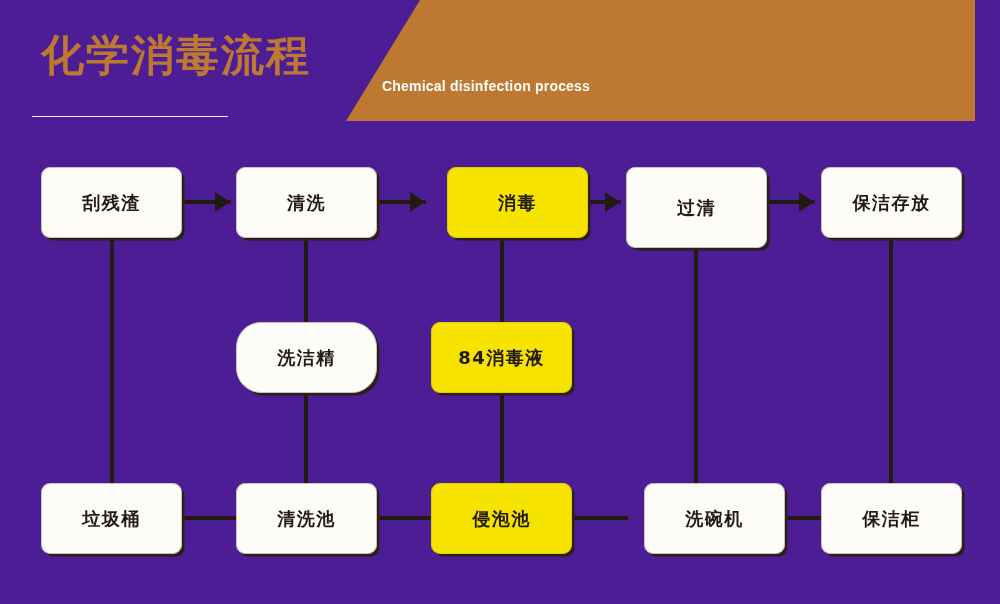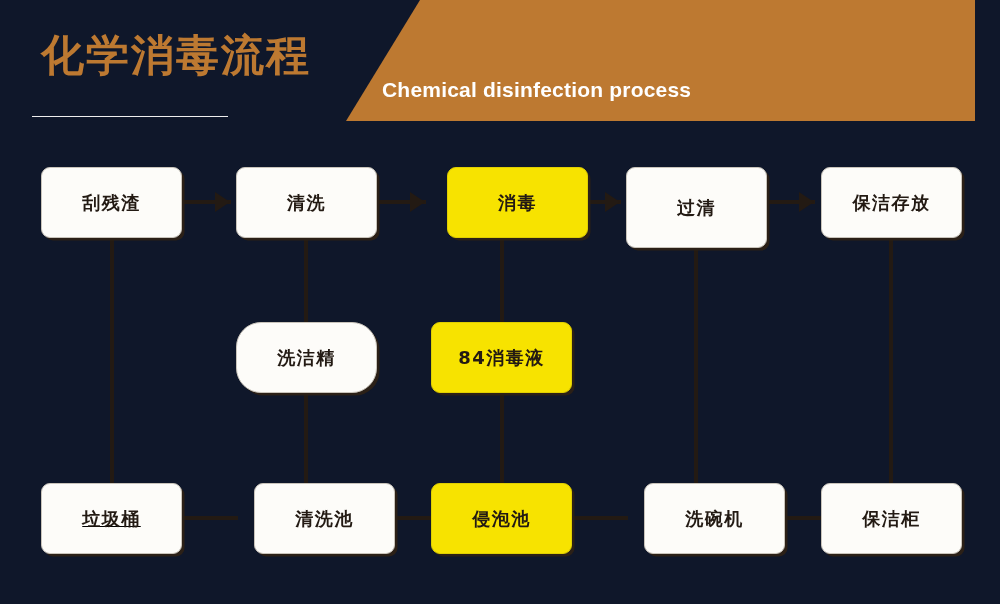--- a/index.html
+++ b/index.html
@@ -7,21 +7,21 @@
     padding: 0;
     background: #ffffff;
   }
   body {
     font-family: "Liberation Sans", "DejaVu Sans", sans-serif;
   }
   #canvas {
     position: relative;
     width: 1000px;
     height: 604px;
-    background: #0f172a;
+    background: #4c1d95;
     overflow: hidden;
   }
 
   
   #header {
     position: absolute;
     left: 0; top: 0;
     width: 1000px;
     height: 140px;
   }
@@ -30,21 +30,21 @@
     left: 0; top: 0;
     width: 1000px;
     height: 121px;
     background: #bd7931;
     clip-path: polygon(420px 0px, 975px 0px, 975px 121px, 346px 121px);
   }
   #banner-subtitle {
     position: absolute;
     left: 382px;
     top: 78px;
-    font-size: 21px;
+    font-size: 14px;
     font-weight: 600;
     color: #ffffff;
     letter-spacing: 0.2px;
     white-space: nowrap;
   }
   #main-title {
     position: absolute;
     left: 41px;
     top: 27px;
     font-size: 43px;
@@ -178,25 +178,25 @@
     </div>
 
     <div class="node" style="left:236px; top:322px; width:141px; height:71px;border-radius:25px;">
       <span class="node-label">洗洁精</span>
     </div>
 
     <div class="node yellow" style="left:431px; top:322px; width:141px; height:71px;">
       <span class="node-label">84消毒液</span>
     </div>
 
-    <div class="node" style="left:41px; top:483px; width:141px; height:71px;text-decoration:underline;">
+    <div class="node" style="left:41px; top:483px; width:141px; height:71px;">
       <span class="node-label">垃圾桶</span>
     </div>
 
-    <div class="node" style="left:254px; top:483px; width:141px; height:71px;">
+    <div class="node" style="left:236px; top:483px; width:141px; height:71px;">
       <span class="node-label">清洗池</span>
     </div>
 
     <div class="node yellow" style="left:431px; top:483px; width:141px; height:71px;">
       <span class="node-label">侵泡池</span>
     </div>
 
     <div class="node" style="left:626px; top:483px; width:141px; height:71px;margin-left:18px;">
       <span class="node-label">洗碗机</span>
     </div>

